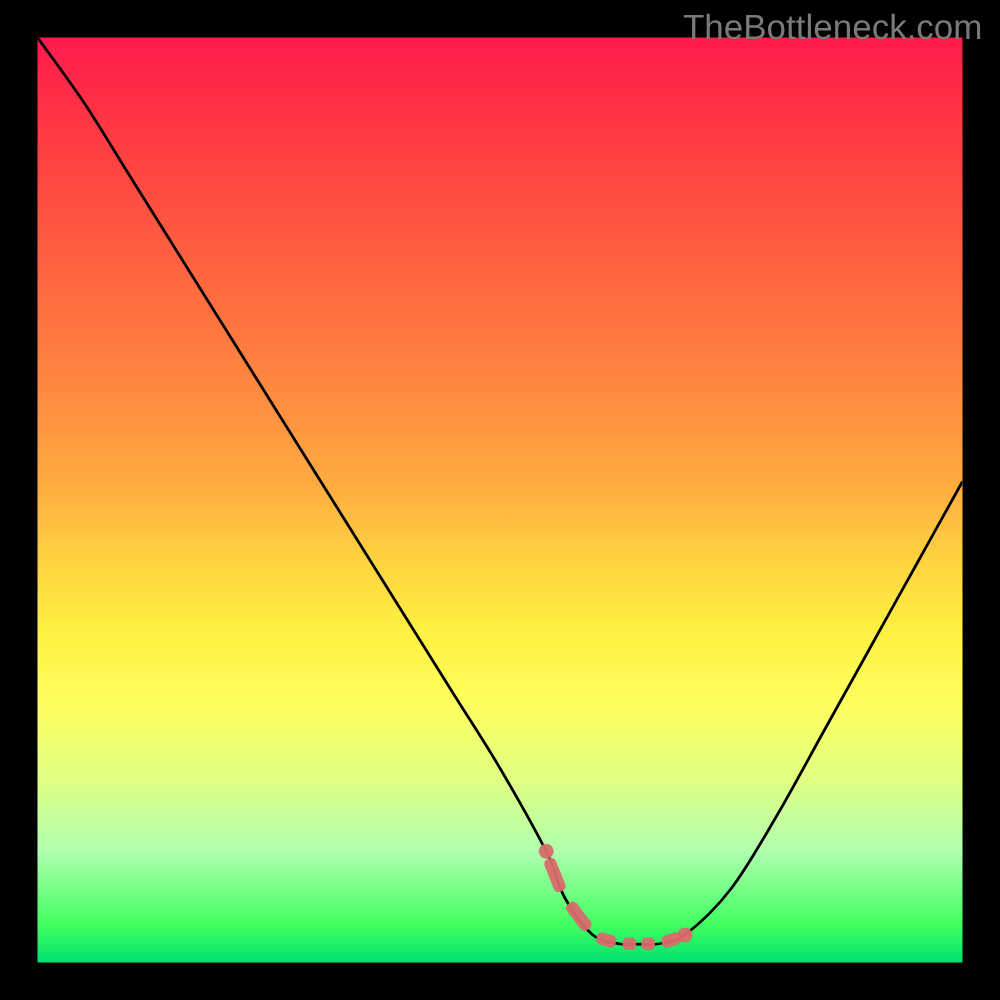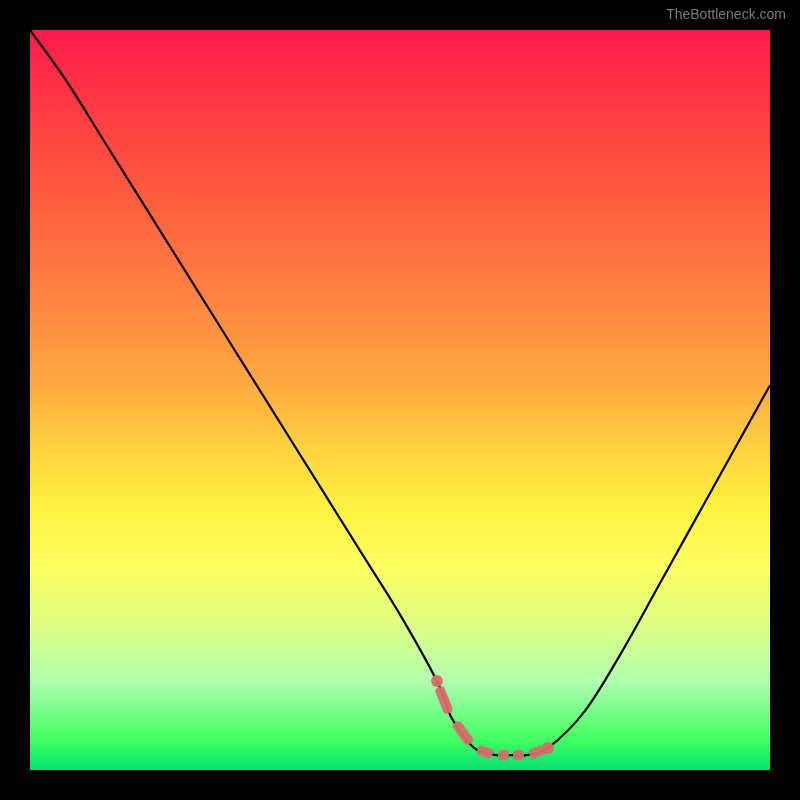--- a/index.html
+++ b/index.html
@@ -8,21 +8,21 @@
     height: 800px;
     background: #000;
     position: relative;
     overflow: hidden;
   }
   .attribution {
     position: absolute;
     top: 6px;
     right: 14px;
     font-family: Arial, Helvetica, sans-serif;
-    font-size: 14px;
+    font-size: 28px;
     color: #7a7a7a;
     font-weight: 400;
     z-index: 10;
   }
   .plot-area {
     position: absolute;
     left: 30px;
     top: 30px;
     width: 740px;
     height: 740px;

